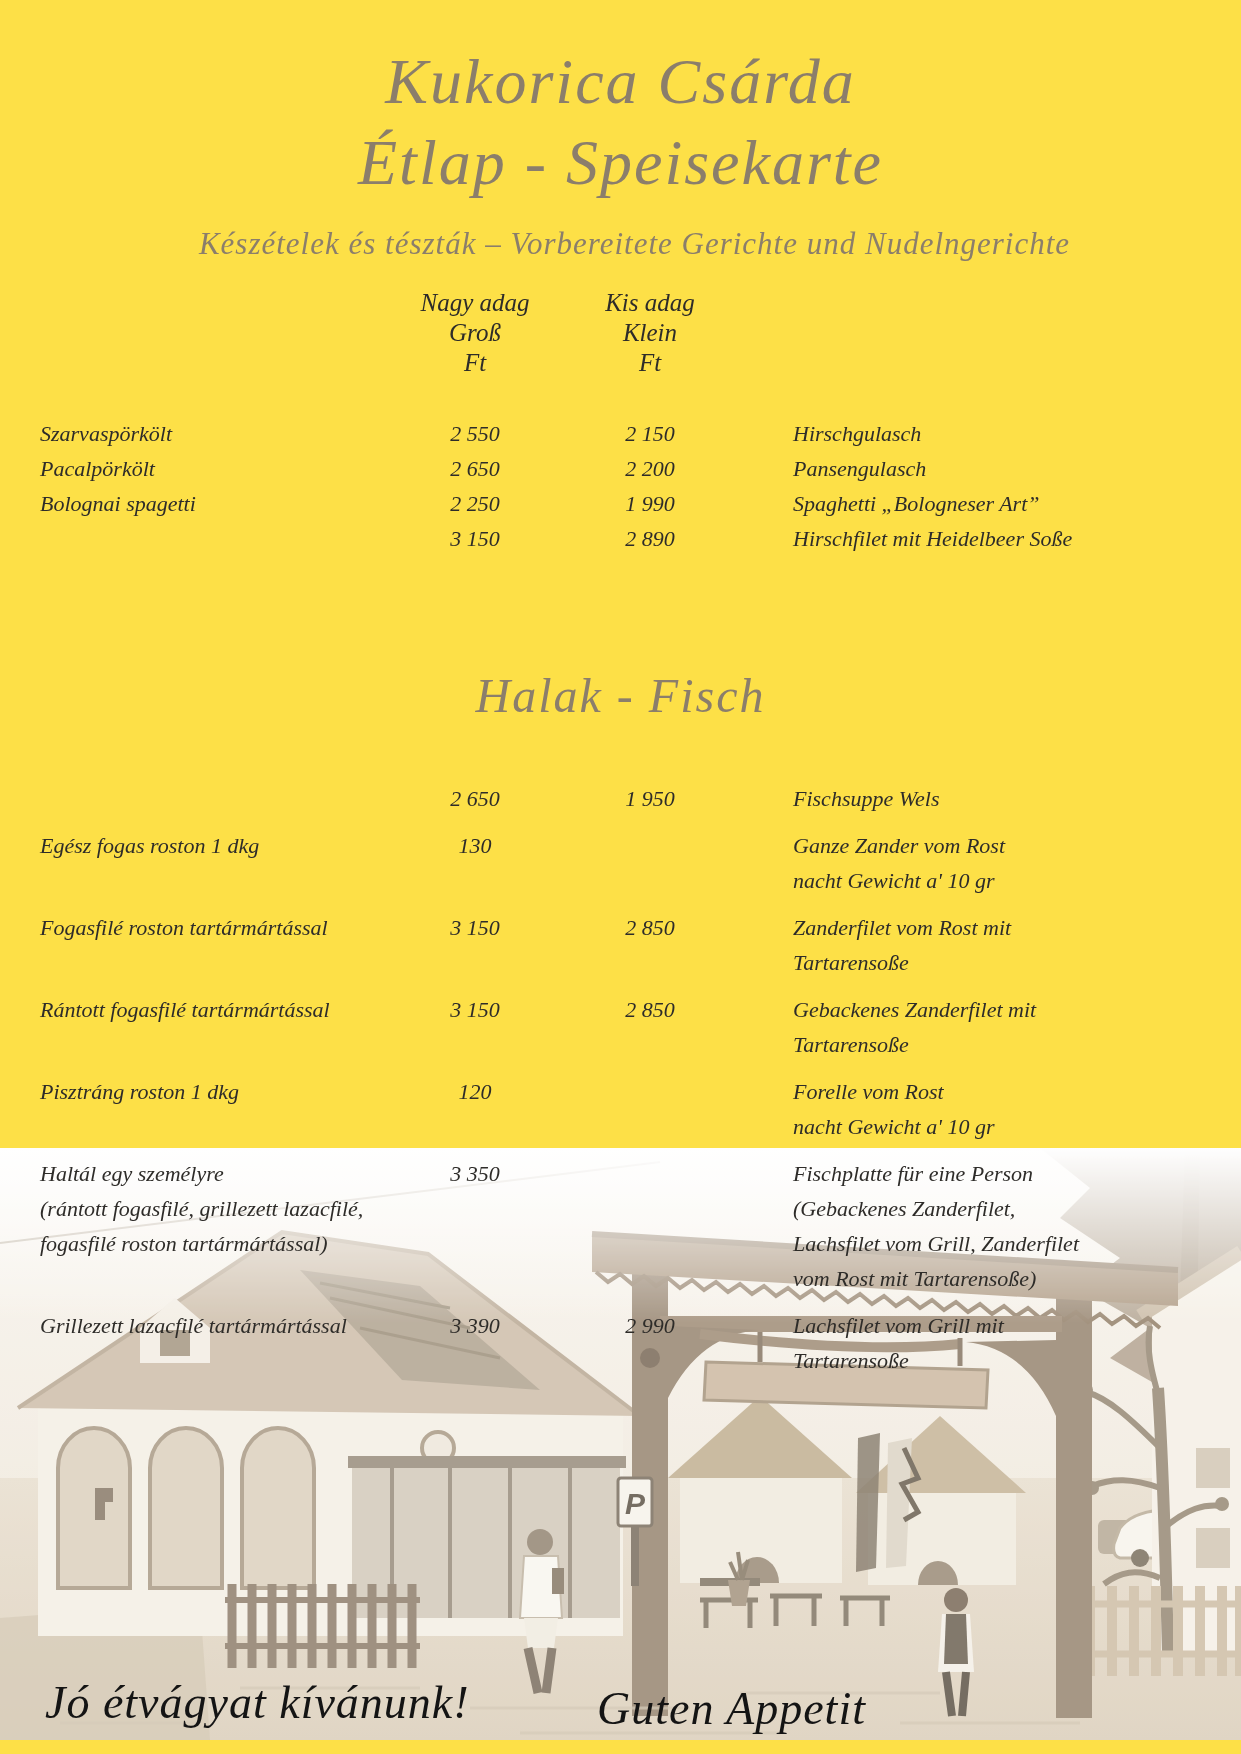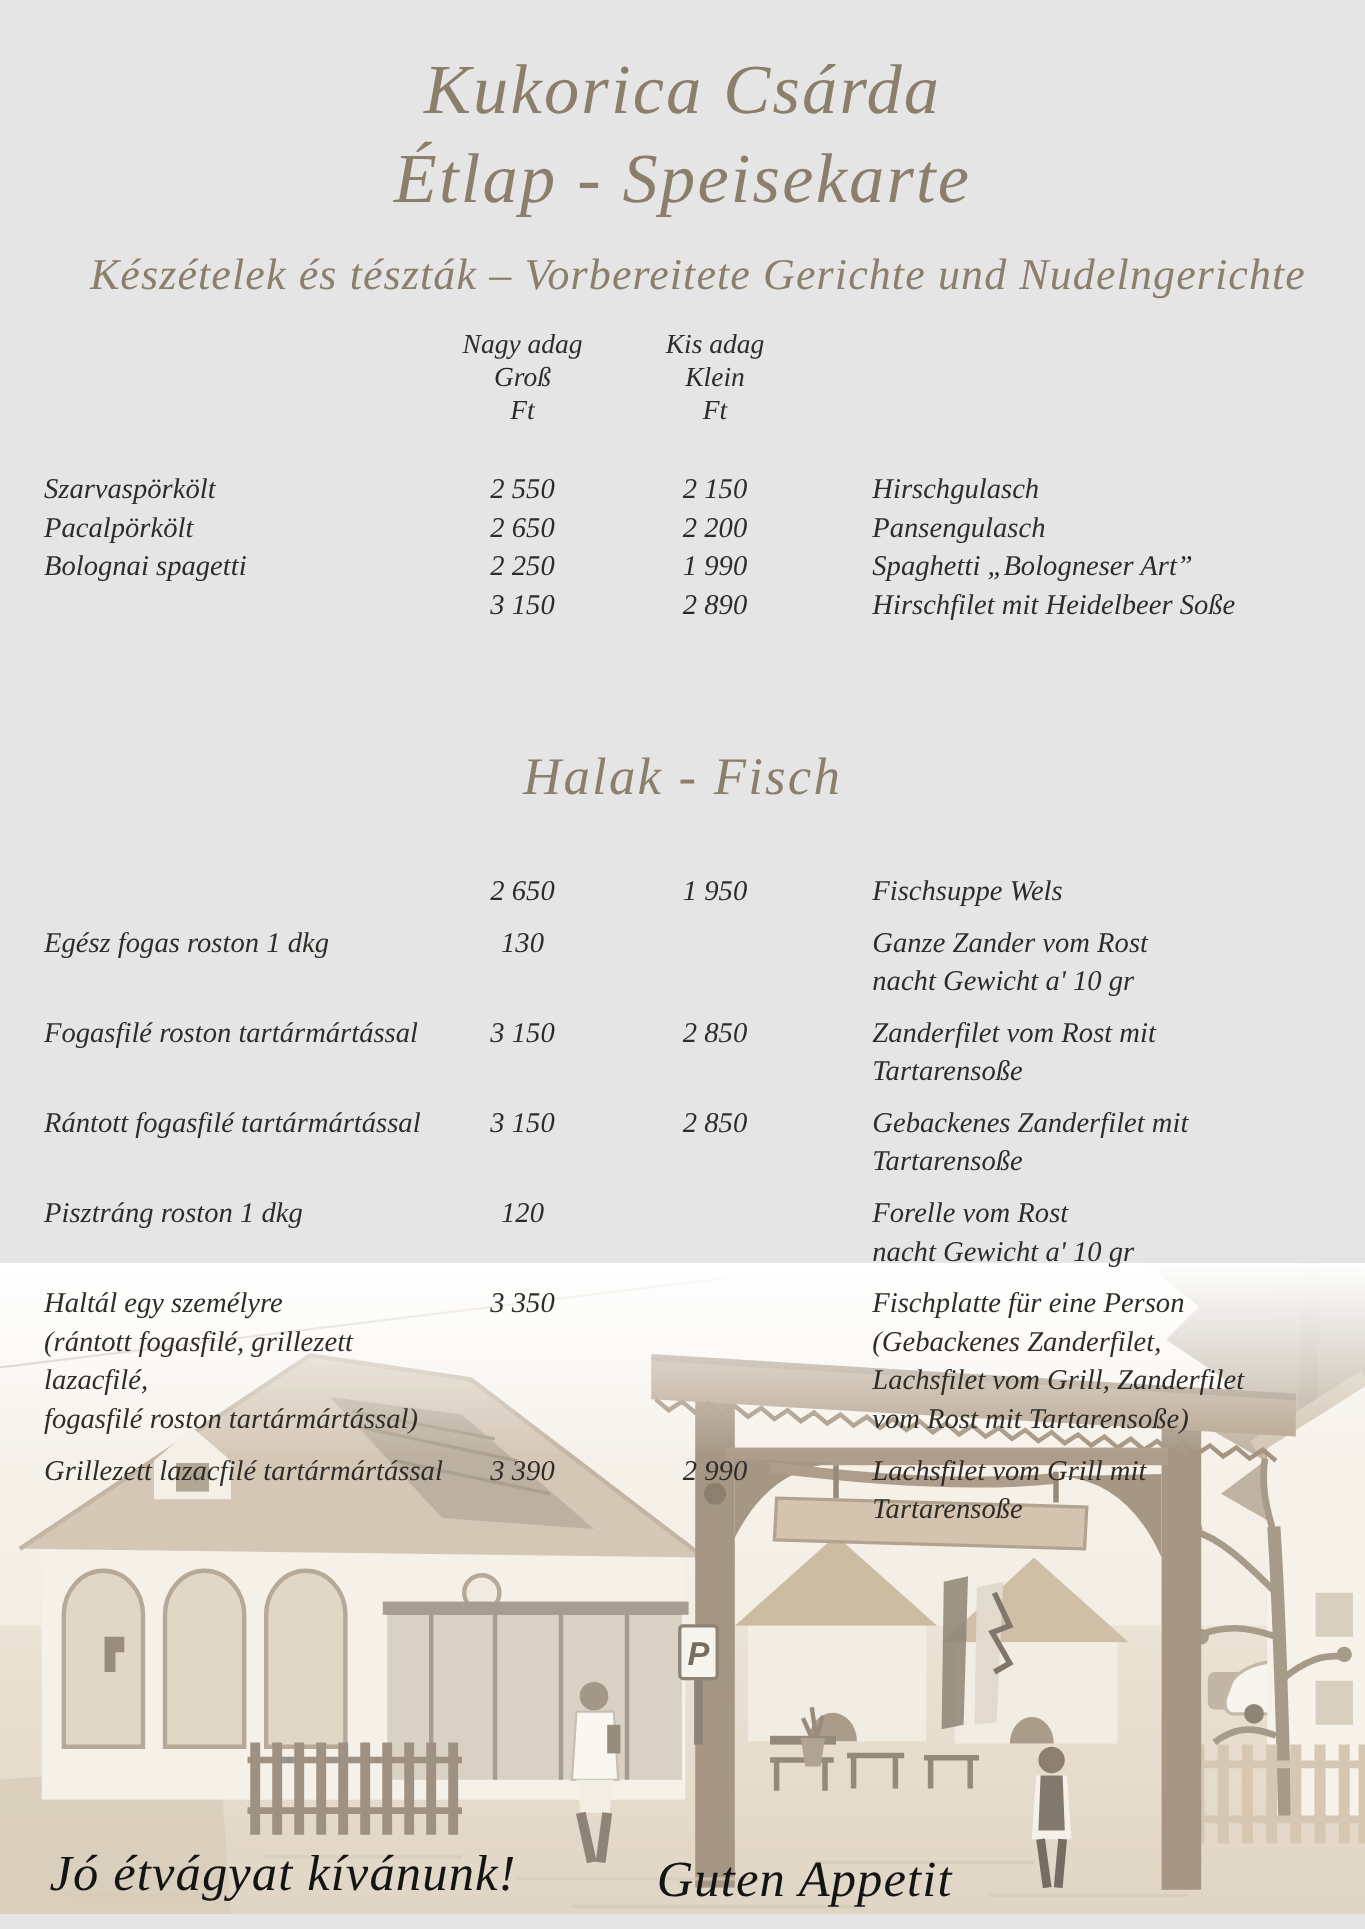--- a/index.html
+++ b/index.html
@@ -1,47 +1,47 @@
 <!DOCTYPE html>
 <html lang="hu"><head>
 <meta charset="utf-8">
 <style>
   html,body { margin:0; padding:0; background:#ffffff; }
   .page {
     position:relative; width:1241px; height:1754px;
-    background:#e5e5e5; overflow:hidden;
+    background:#fde047; overflow:hidden;
     font-family:"Liberation Serif", serif; font-style:italic;
     color:#2e2c29;
   }
   .content { position:relative; z-index:2; }
 
   
   .title-block { text-align:center; padding-top:44px; color:#8b7e6b; }
   .title-line1 { font-size:64px; line-height:1.2; letter-spacing:2px; }
   .title-line2 { font-size:64px; line-height:1.2; letter-spacing:2px; margin-top:4px; }
   .sec-heading { text-align:center; color:#8b7e6b; }
-  .sec1 .sec-heading { font-size:40px; margin-top:24px; letter-spacing:1px;margin-left:28px; }
+  .sec1 .sec-heading { font-size:31px; margin-top:24px; letter-spacing:1px;margin-left:28px; }
   .sec2 { margin-top:112px; }
   .sec2 .sec-heading { font-size:48px; letter-spacing:2px; }
 
   
   .grid-row {
     display:grid;
     grid-template-columns:375px 120px 55px 120px 83px 1fr;
     padding-left:40px; padding-right:40px;
   }
   .cell-name   { grid-column:1; }
   .cell-p1     { grid-column:2; text-align:center; }
   .cell-p2     { grid-column:4; text-align:center; }
   .cell-de     { grid-column:6; }
 
   .colheads { margin-top:26px; font-size:25px; line-height:30px; }
   .colheads .cell-p1, .colheads .cell-p2 { text-align:center; }
 
-  .menu-list { font-size:26px; line-height:35px; }
+  .menu-list { font-size:22px; line-height:35px; }
   .sec1 .menu-list { margin-top:38px; }
   .sec2 .menu-list { margin-top:58px; }
   .sec2 .menu-row { margin-bottom:12px; }
 
   
   .footer-left, .footer-right {
     position:absolute; z-index:3; color:#141414;
     font-size:46px; letter-spacing:1px; font-style:italic;
   }
   .footer-left  { left:45px;  top:1676px;text-align:right; }

